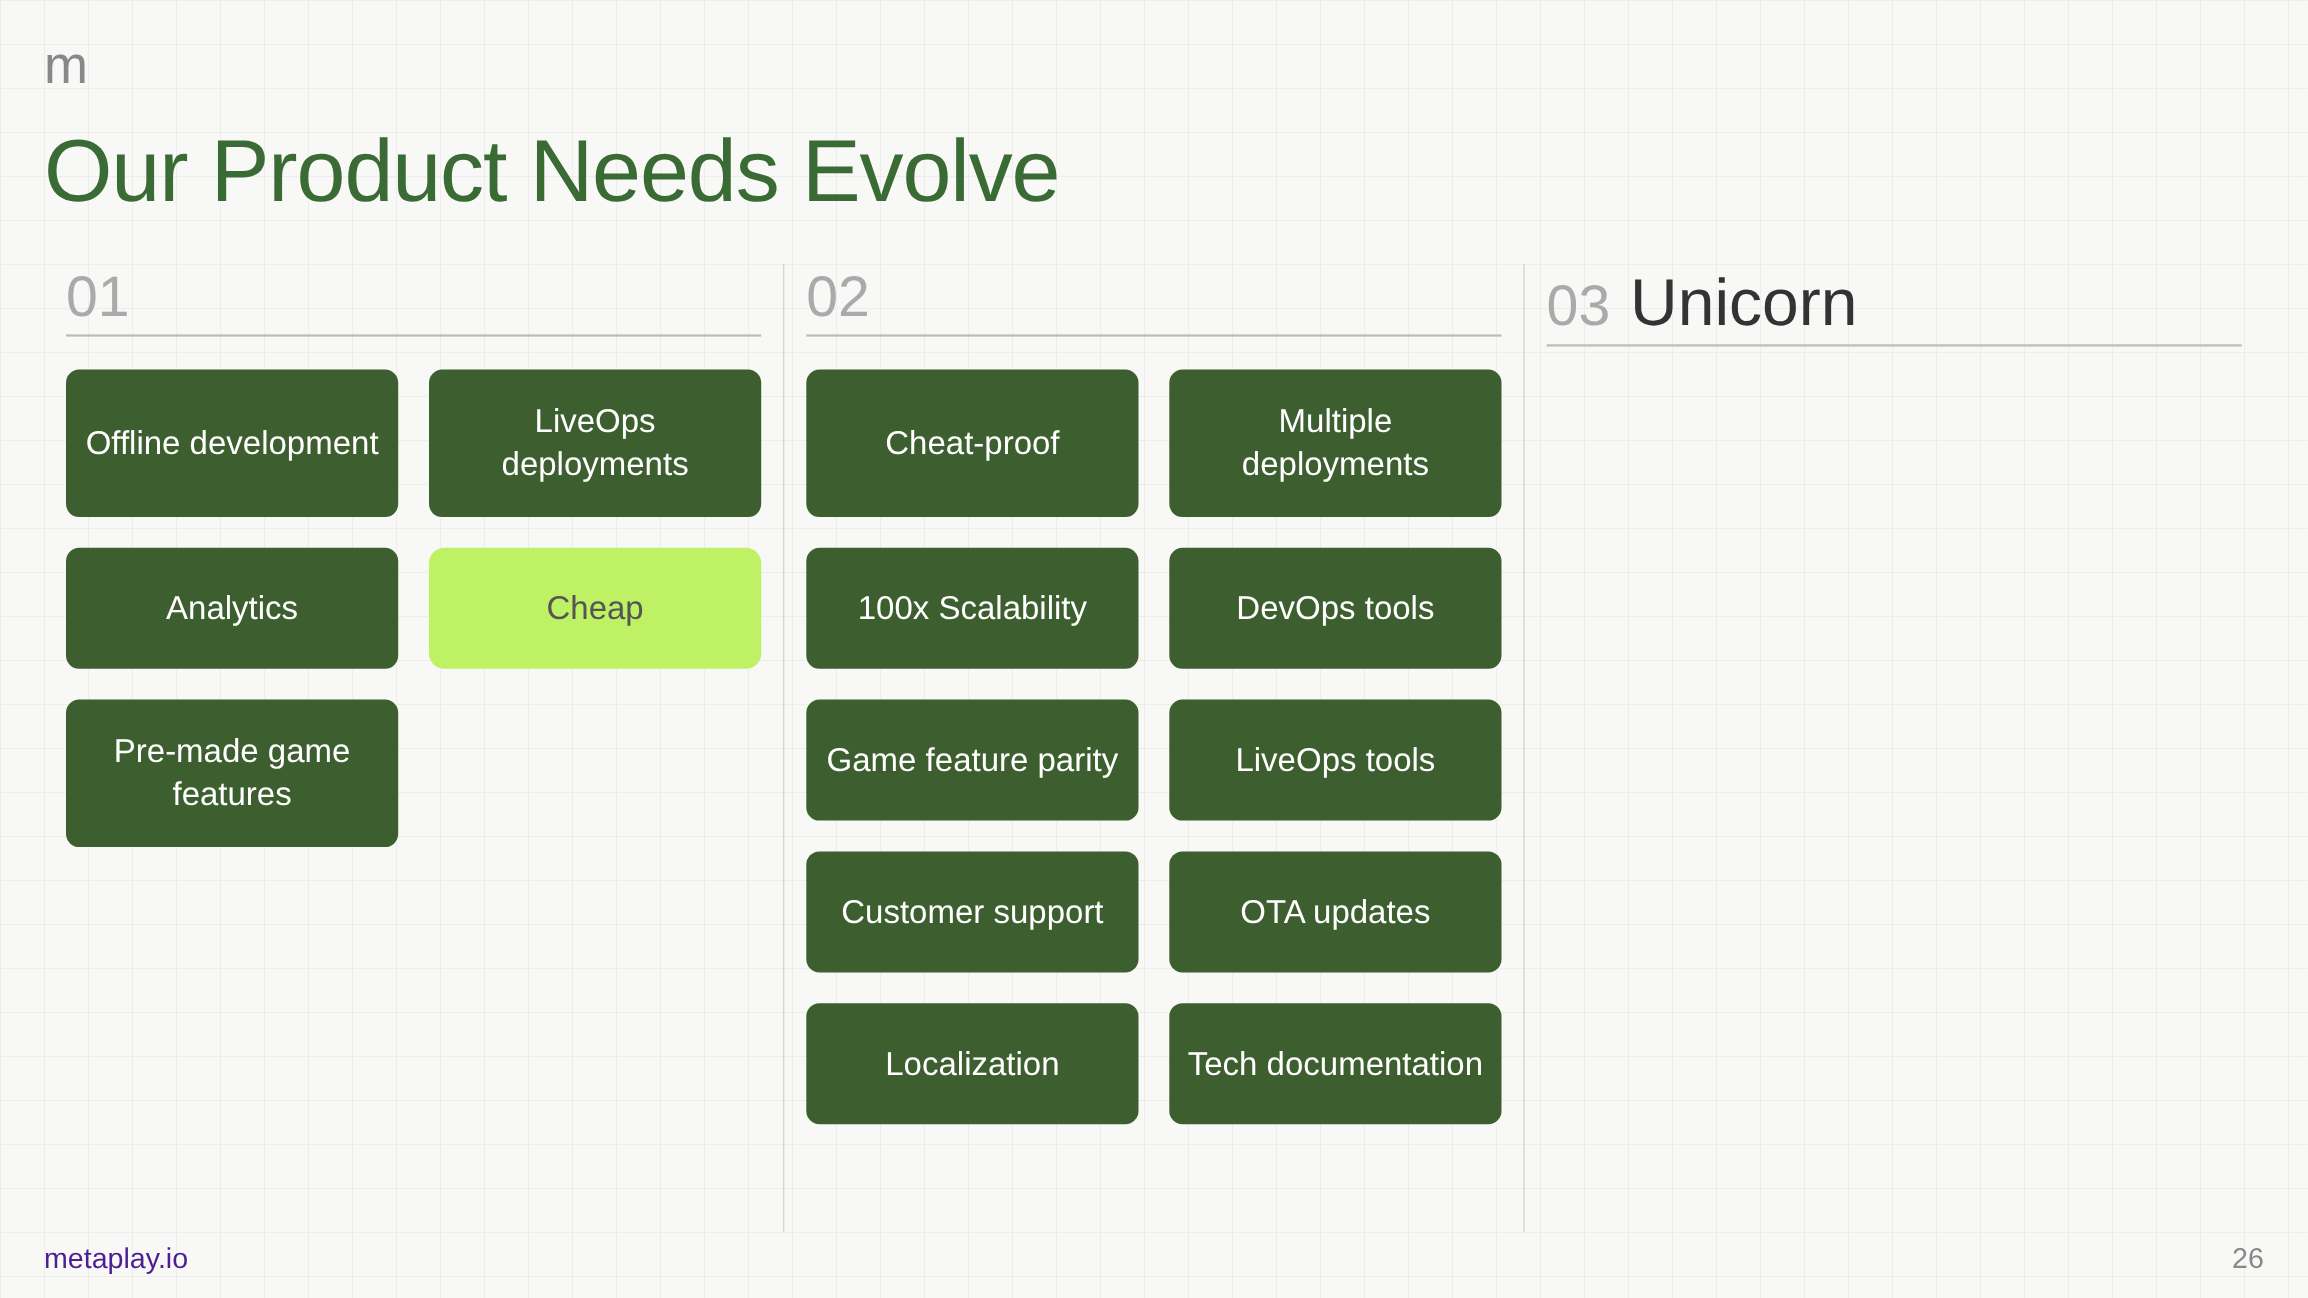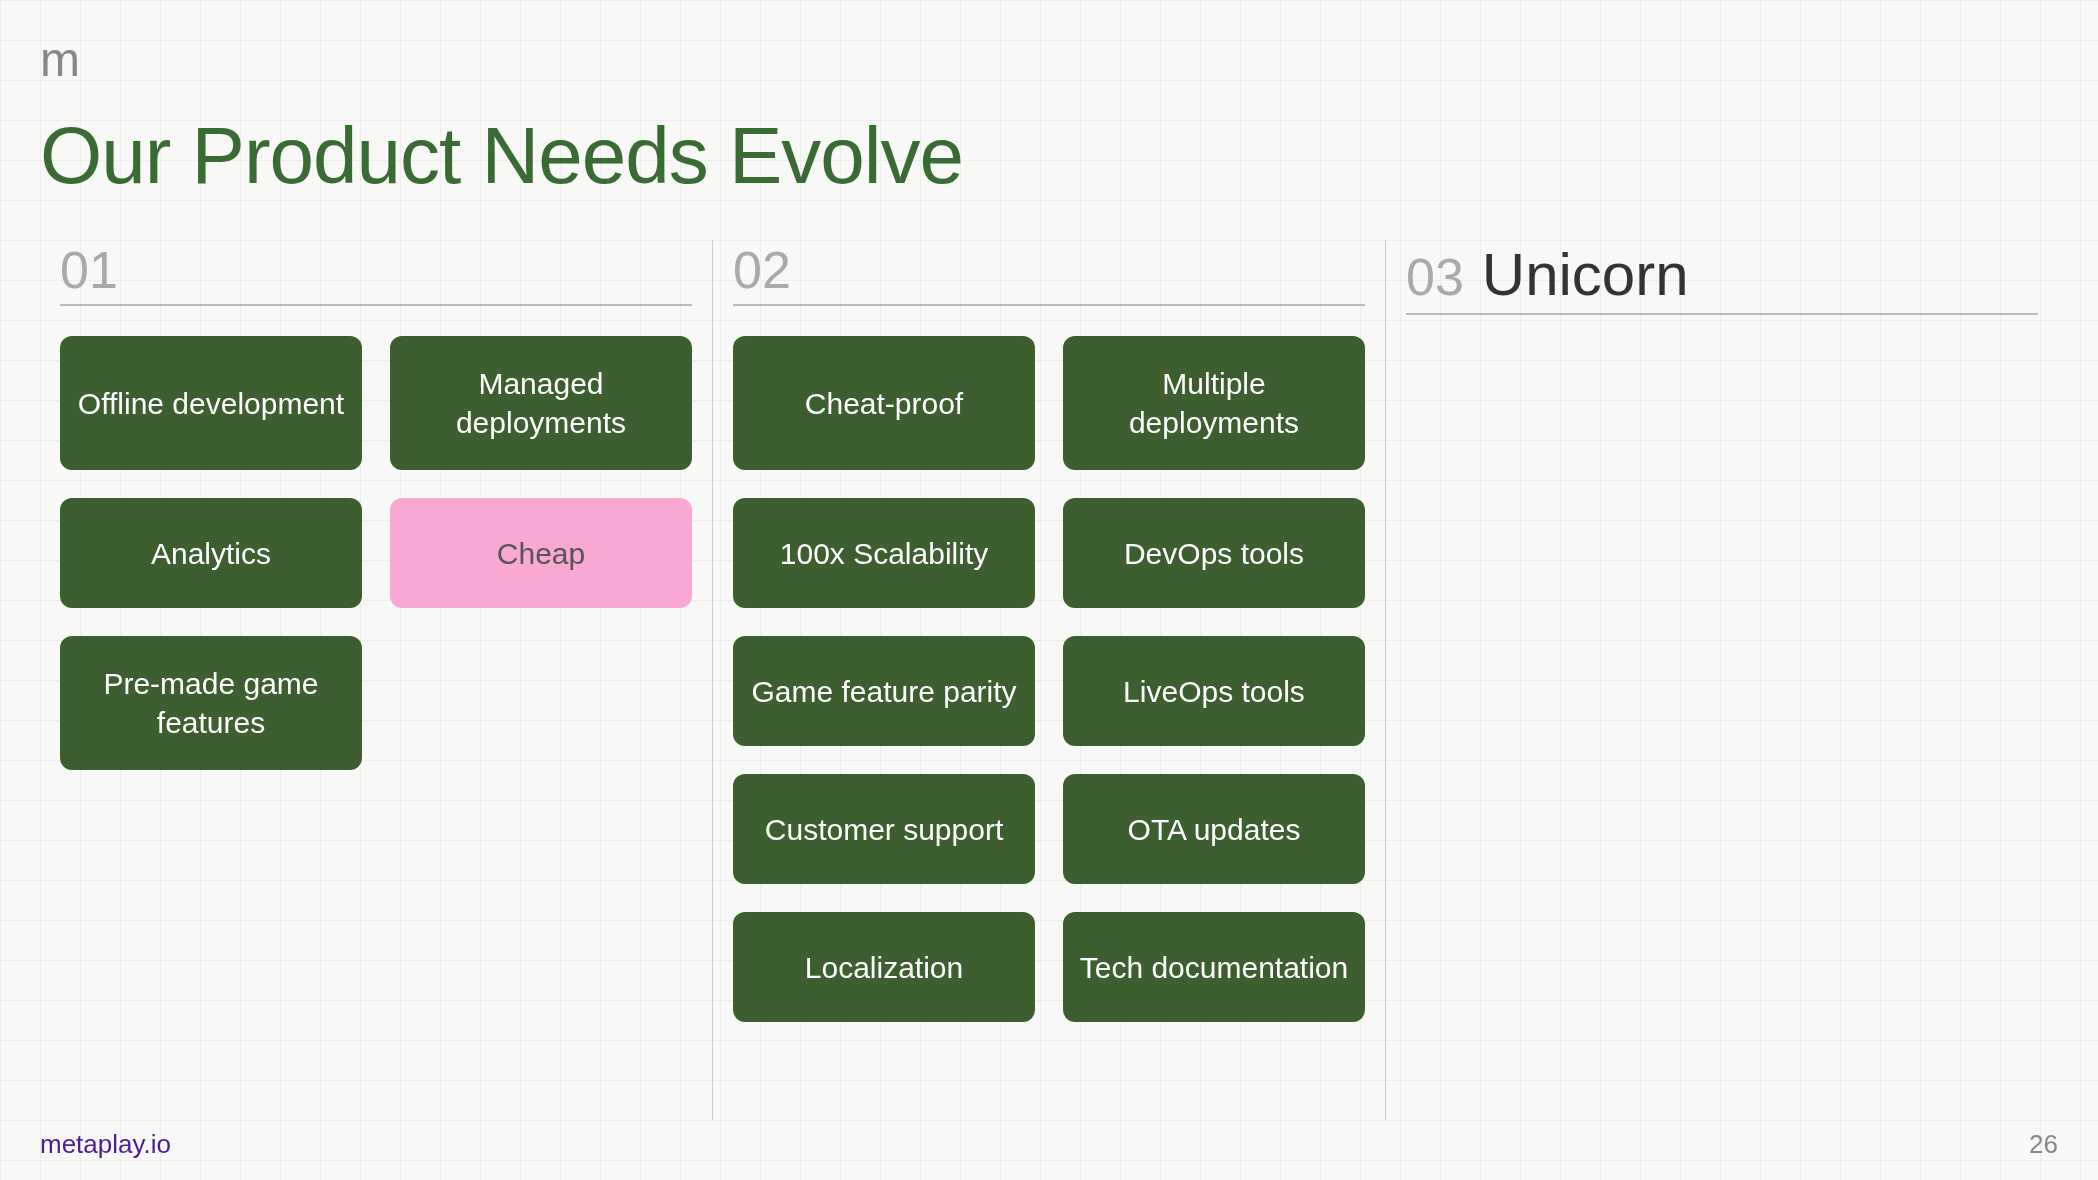--- a/index.html
+++ b/index.html
@@ -106,22 +106,23 @@
       text-align: center;
       line-height: 1.3;
       cursor: pointer;
       min-height: 110px;
       display: flex;
       align-items: center;
       justify-content: center;
     }
 
     .feature-btn.gray {
-      background-color: #f9a8d4;
+      background-color: #bef264;
       color: #555;
+      border-radius: 14px;
     }
 
     .footer-left {
       position: absolute;
       bottom: 20px;
       left: 40px;
       font-size: 26px;
       color: #4c1d95;
     }
 
@@ -141,21 +142,21 @@
 <h1 class="page-title">Our Product Needs Evolve</h1>
 
 <div class="columns">
 <div class="column">
       <div class="column-header">
         <span class="column-number">01</span>
       </div>
       <div class="feature-grid">
         <button class="feature-btn">Offline
 development</button>
-        <button class="feature-btn">Managed
+        <button class="feature-btn">LiveOps
 deployments</button>
         <button class="feature-btn">Analytics</button>
         <button class="feature-btn gray">Cheap</button>
         <button class="feature-btn" style="grid-column: span 1;">Pre-made game
 features</button>
       </div>
     </div>
     <div class="column">
       <div class="column-header">
         <span class="column-number">02</span>

